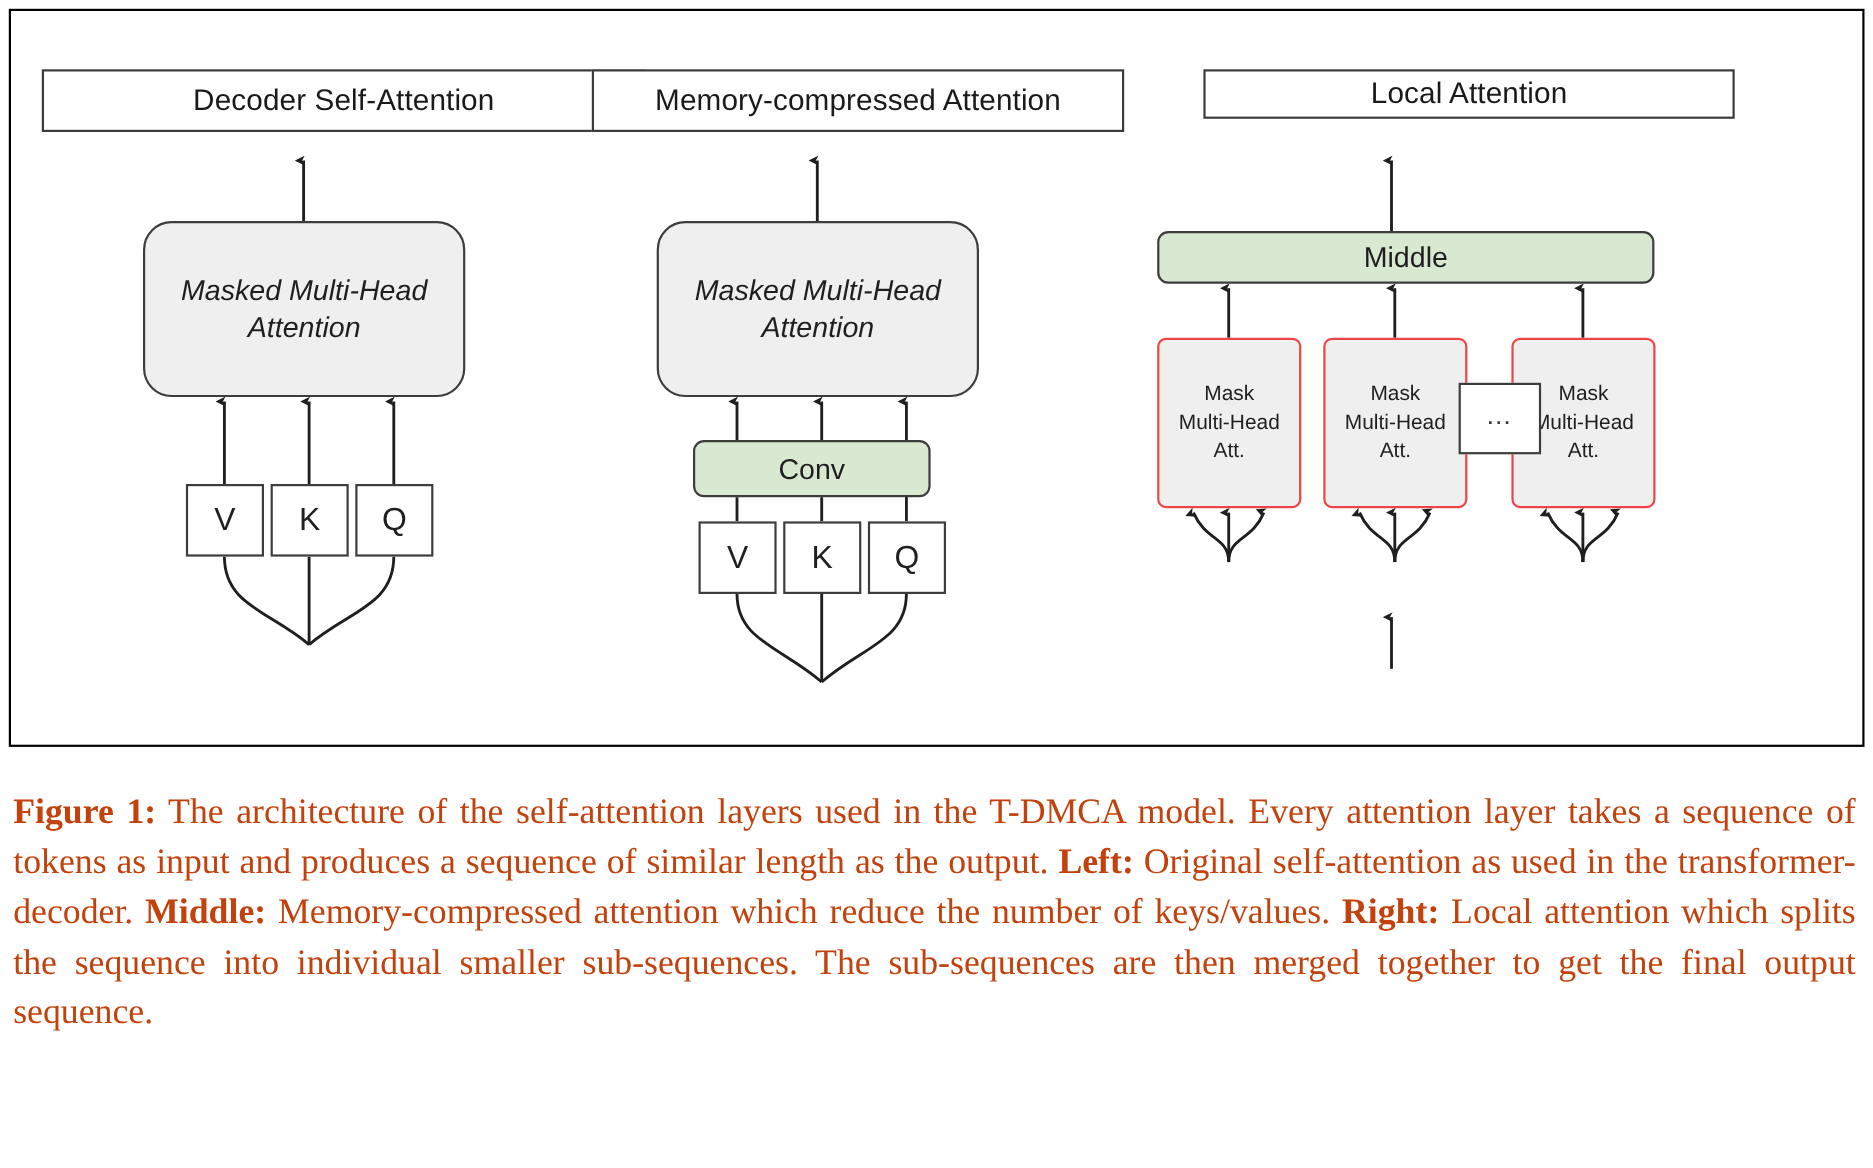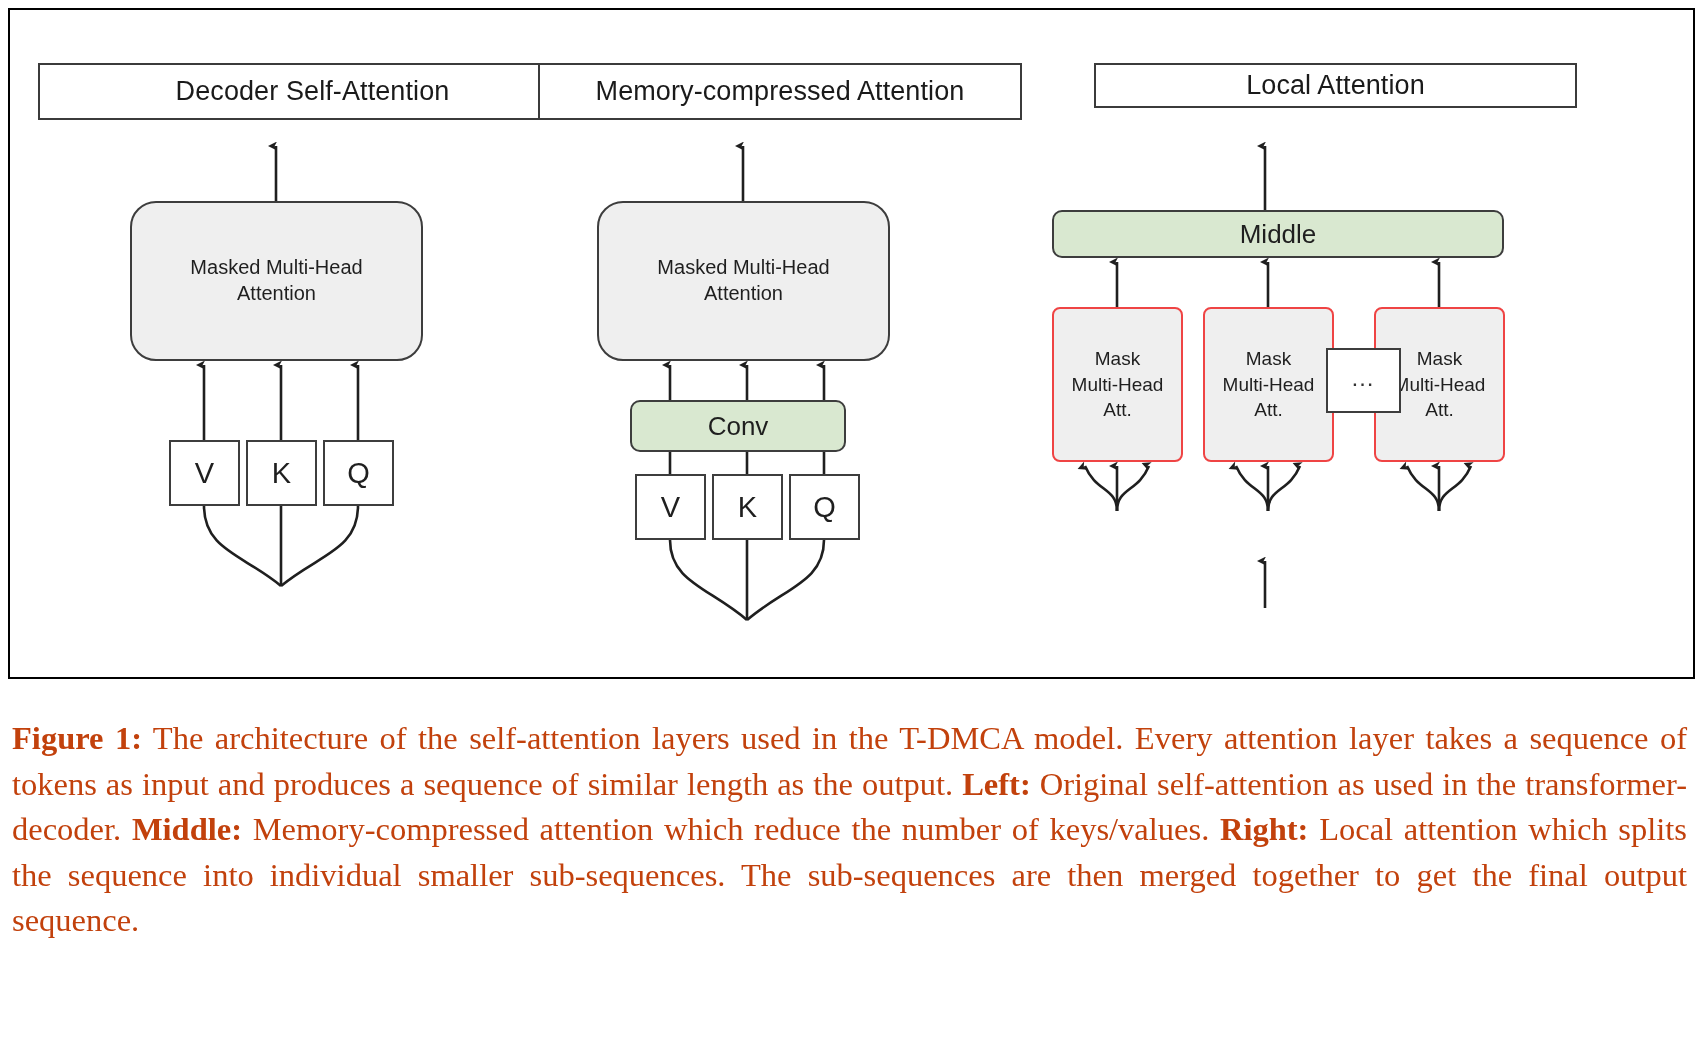--- a/index.html
+++ b/index.html
@@ -63,22 +63,23 @@
     display: flex;
     align-items: center;
     justify-content: center;
     text-align: center;
     color: #1f1f1f;
   }
   .node.big-gray {
     background: #efefef;
     border: 2px solid #3d3d3d;
     border-radius: 26px;
-    font-size: 20px;
+    font-size: 26px;
     line-height: 1.28;
+    font-style: italic;
   }
   .node.green {
     background: #d9e8d0;
     border: 2px solid #3d3d3d;
     border-radius: 10px;
     font-size: 26px;
   }
   .node.vkq {
     background: #ffffff;
     border: 2px solid #3d3d3d;

